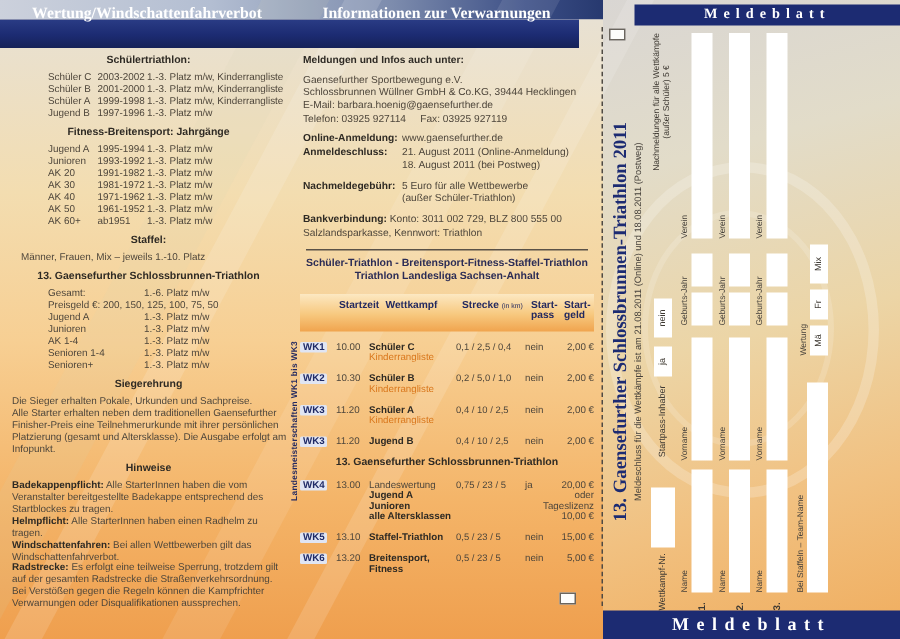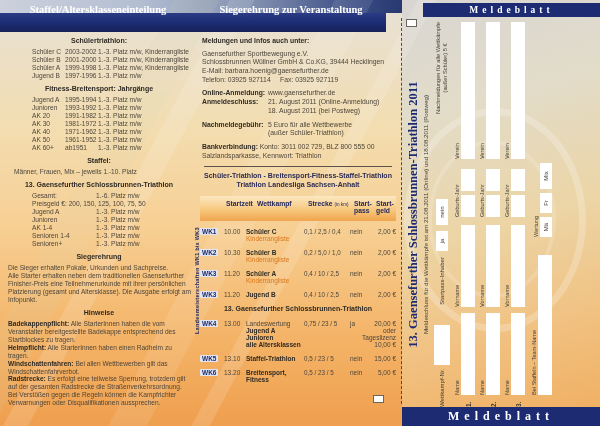--- a/index.html
+++ b/index.html
@@ -127,22 +127,22 @@
   <div class="bg-left"></div>
   <div class="bg-right"></div>
   <div class="streak s1"></div>
   <div class="streak s2"></div>
   <div class="streak s3"></div>
   <div class="streak s4"></div>
   <div class="ring1"></div>
   <div class="ring2"></div>
 
   <div class="hdr-band"></div>
-  <div class="hdr hdr-left">Staffel/Altersklasseneinteilung</div>
-  <div class="hdr hdr-mid">Siegerehrung zur Veranstaltung</div>
+  <div class="hdr hdr-left">Wertung/Windschattenfahrverbot</div>
+  <div class="hdr hdr-mid">Informationen zur Verwarnungen</div>
   <div class="mb-top">Meldeblatt</div>
   <div class="mb-bot">Meldeblatt</div>
 
   <div class="cutline"></div>
   <div class="cutmark cm-top"></div>
   <div class="cutmark cm-bot"></div>
 
   <div class="left-col">
     <div class="h-sm" style="margin-top:0;">Schülertriathlon:</div>
     <div class="t-row">

